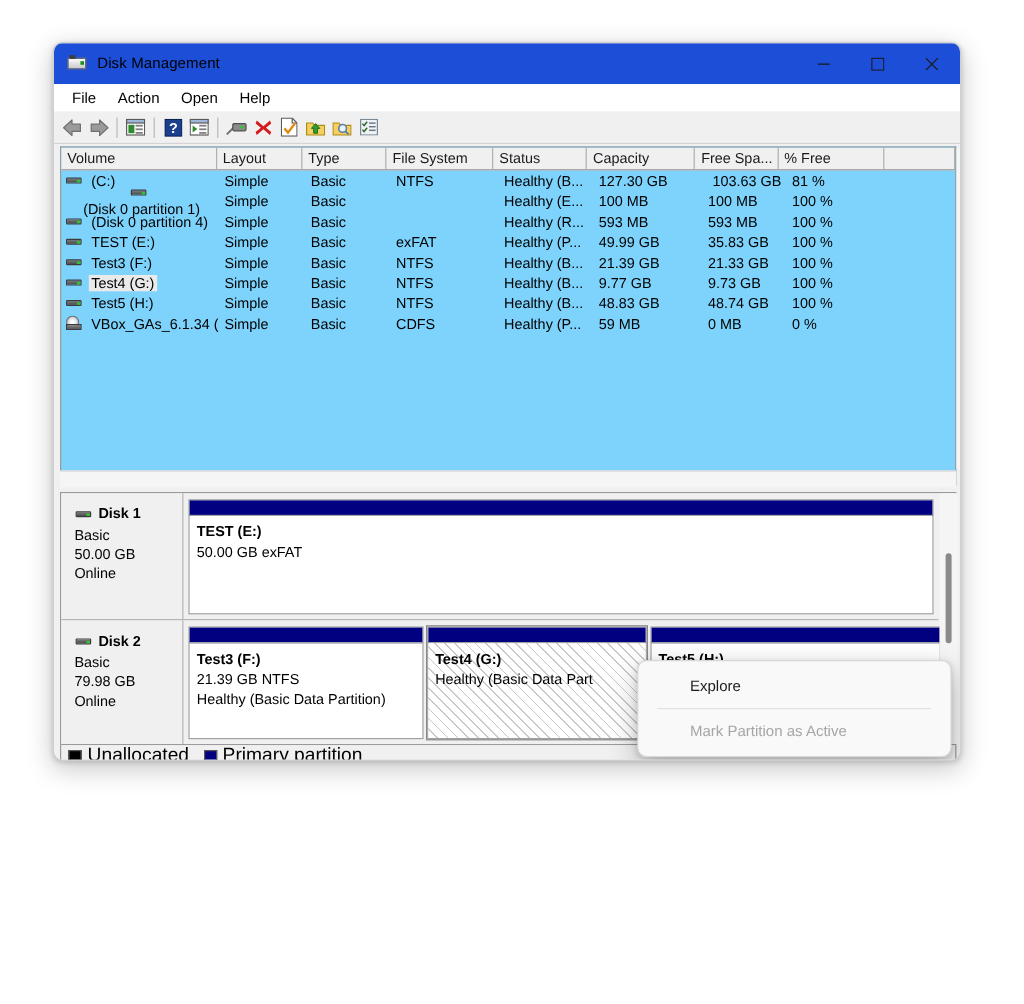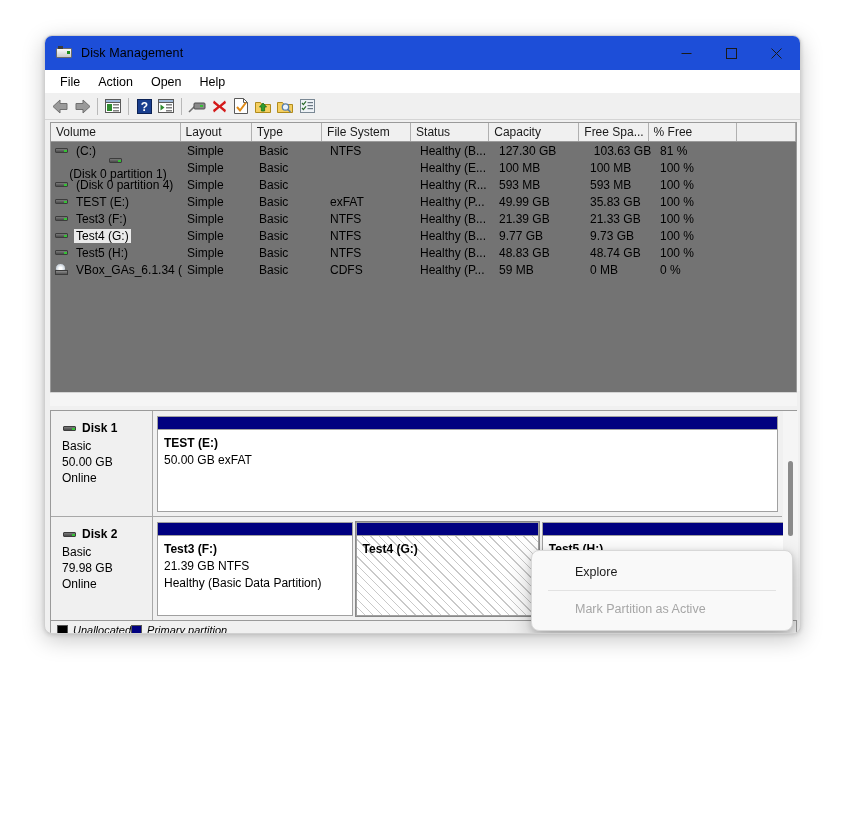--- a/index.html
+++ b/index.html
@@ -122,21 +122,21 @@
     margin: 0 4px;
   }
 
   
   #list-panel {
     position: absolute;
     left: 5px;
     top: 86px;
     width: 747px;
     height: 283px;
-    background: #737373;
+    background: #7dd3fc;
     border: 1px solid #9a9a9a;
     box-sizing: border-box;
     overflow: hidden;
   }
   #list-header {
     display: flex;
     height: 18px;
     background: #f0f0f0;
     border-bottom: 1px solid #9a9a9a;
   }
@@ -305,22 +305,22 @@
     border-left: 1px solid #9a9a9a;
     border-right: 1px solid #9a9a9a;
     border-bottom: 1px solid #9a9a9a;
     box-sizing: border-box;
     display: flex;
     align-items: center;
     padding-left: 6px;
   }
   .legend-item {
     display: flex; align-items: center;
-    font-size: 11px;
-    font-style: italic;
+    margin-right: 12px;
+    font-size: 16px;
   }
   .swatch {
     width: 11px; height: 11px;
     margin-right: 5px;
     border: 1px solid #555;
     box-sizing: border-box;
   }
 
   
   .vscroll {
@@ -690,20 +690,21 @@
               <div class="pname">Test3  (F:)</div>
               <div>21.39 GB NTFS</div>
               <div>Healthy (Basic Data Partition)</div>
             </div>
           </div>
           <div class="part selected" style="flex: 0 0 29.5%;">
             <div class="cap" style="background: rgb(0, 0, 128);"></div>
             <div class="body"></div>
             <div class="ptext">
               <div class="pname">Test4  (G:)</div>
+              <div>Healthy (Basic Data Part</div>
             </div>
           </div>
           <div class="part" style="flex: 0 0 39%;">
             <div class="cap" style="background: rgb(0, 0, 128);"></div>
             <div class="body"></div>
             <div class="ptext">
               <div class="pname">Test5  (H:)</div>
               <div></div>
               <div></div>
             </div>

